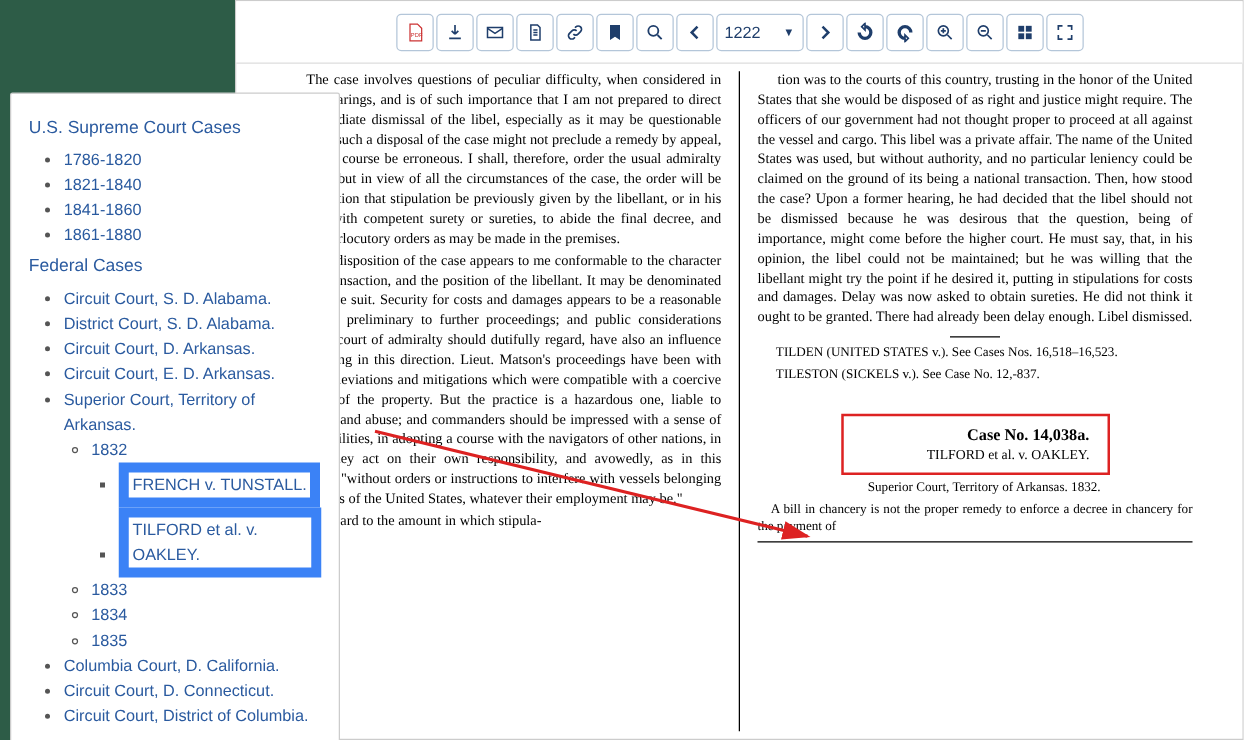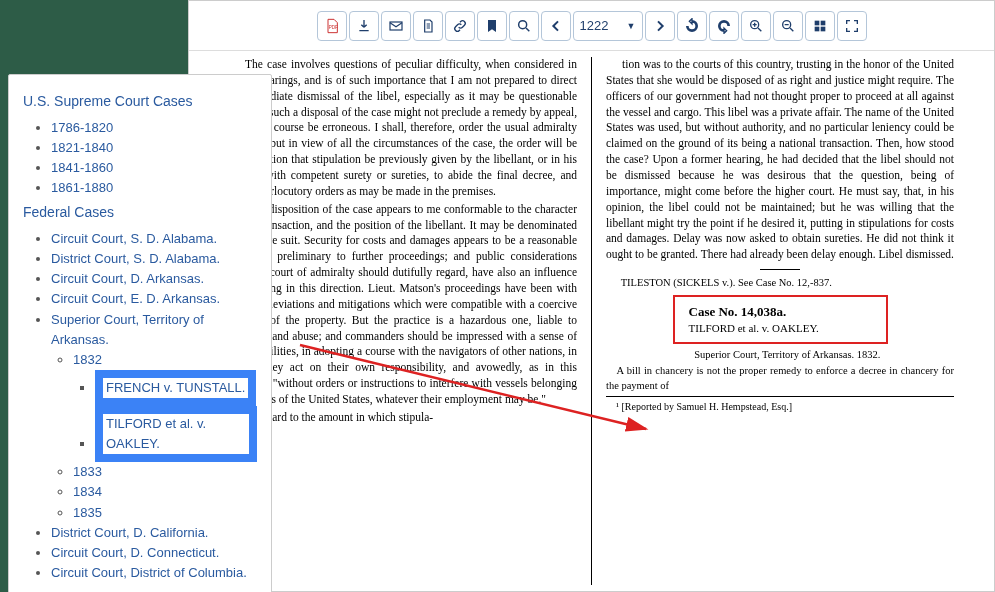--- a/index.html
+++ b/index.html
@@ -9,21 +9,21 @@
 .toolbar{height:50px;border-bottom:1px solid #ddd;display:flex;align-items:center;justify-content:center;gap:2px;padding:0 8px;background:#fff}
 .tbtn{width:30px;height:30px;border:1px solid #b4c6d9;border-radius:4px;display:flex;align-items:center;justify-content:center;background:#fff;cursor:pointer;color:#1f3e6b}
 .tbtn svg{width:16px;height:16px}
 .pagebox{height:30px;width:70px;border:1px solid #b4c6d9;border-radius:4px;background:#fff;color:#1f3e6b;padding:0 6px;font-size:13px;display:flex;align-items:center;justify-content:space-between}
 .pagebox span.caret{font-size:9px}
 .docarea{position:absolute;top:50px;left:0;right:0;bottom:0;overflow:hidden;display:flex;padding:6px 30px;font-family:Georgia,serif;color:#000}
 .col{flex:1;padding:0 10px;font-size:11.5px;line-height:1.38;text-align:justify}
 .col p{text-indent:1.4em;margin-bottom:2px}
 .sep{width:1px;background:#000;margin:0 4px}
 .smallrule{border:none;border-top:1.5px solid #000;width:40px;margin:6px auto}
-.casebox{border:2.5px solid #d22;padding:6px 14px;margin:4px auto 4px;width:215px;text-align:left}
+.casebox{border:2.5px solid #d22;padding:6px 14px;margin:24px auto 4px;width:215px;text-align:right}
 .casebox .cn{font-size:13px;font-weight:bold}
 .casebox .ct{font-size:11px}
 .casebox .cr{font-size:10px}
 .caseref{font-size:10.5px;text-indent:0;margin:2px 0}
 .centertxt{text-align:center;text-indent:0}
 .smallcaps{font-variant:small-caps}
 
 .nav{position:absolute;left:8px;top:74px;width:264px;background:#fff;border:1px solid #ccc;border-radius:2px;padding:12px 14px;z-index:10;font-size:13px;line-height:1.55}
 .nav h4{color:#2a5a9f;font-weight:normal;font-size:14px;margin:4px 0 5px}
 .nav ul{list-style:disc;padding-left:28px;color:#555}
@@ -137,29 +137,29 @@
   <div class="docarea">
     <div class="col">
       <p>The case involves questions of peculiar difficulty, when considered in all its bearings, and is of such importance that I am not prepared to direct an immediate dismissal of the libel, especially as it may be questionable whether such a disposal of the case might not preclude a remedy by appeal, if such a course be erroneous. I shall, therefore, order the usual admiralty process; but in view of all the circumstances of the case, the order will be on condition that stipulation be previously given by the libellant, or in his behalf, with competent surety or sureties, to abide the final decree, and such interlocutory orders as may be made in the premises.</p>
       <p>This disposition of the case appears to me conformable to the character of the transaction, and the position of the libellant. It may be denominated a tentative suit. Security for costs and damages appears to be a reasonable requisite, preliminary to further proceedings; and public considerations which a court of admiralty should dutifully regard, have also an influence in deciding in this direction. Lieut. Matson's proceedings have been with all the alleviations and mitigations which were compatible with a coercive custody of the property. But the practice is a hazardous one, liable to hardship and abuse; and commanders should be impressed with a sense of their liabilities, in adopting a course with the navigators of other nations, in which they act on their own responsibility, and avowedly, as in this instance, "without orders or instructions to interfere with vessels belonging to citizens of the United States, whatever their employment may be."</p>
       <p>In regard to the amount in which stipula-</p>
     </div>
     <div class="sep"></div>
     <div class="col">
       <p>tion was to the courts of this country, trusting in the honor of the United States that she would be disposed of as right and justice might require. The officers of our government had not thought proper to proceed at all against the vessel and cargo. This libel was a private affair. The name of the United States was used, but without authority, and no particular leniency could be claimed on the ground of its being a national transaction. Then, how stood the case? Upon a former hearing, he had decided that the libel should not be dismissed because he was desirous that the question, being of importance, might come before the higher court. He must say, that, in his opinion, the libel could not be maintained; but he was willing that the libellant might try the point if he desired it, putting in stipulations for costs and damages. Delay was now asked to obtain sureties. He did not think it ought to be granted. There had already been delay enough. Libel dismissed.</p>
       <hr class="smallrule">
+      <p class="caseref">TILDEN (UNITED STATES v.). See Cases Nos. 16,518–16,523.</p>
       <p class="caseref">TILESTON (SICKELS v.). See Case No. 12,-837.</p>
       <div class="casebox">
         <div class="cn">Case No. 14,038a.</div>
         <div class="ct">TILFORD et al. v. OAKLEY.</div>
       </div>
       <p class="centertxt" style="font-size:10.5px">Superior Court, Territory of Arkansas. 1832.</p>
       <p style="font-size:10.5px;text-indent:1em">A bill in chancery is not the proper remedy to enforce a decree in chancery for the payment of</p>
       <hr style="border:none;border-top:1px solid #000;margin:3px 0">
-      <p style="font-size:10px;text-indent:1em">¹ [Reported by Samuel H. Hempstead, Esq.]</p>
     </div>
   </div>
 </div>
 
 <div class="nav">
   <h4>U.S. Supreme Court Cases</h4>
   <ul>
     <li><a>1786-1820</a></li>
     <li><a>1821-1840</a></li>
     <li><a>1841-1860</a></li>
@@ -177,21 +177,21 @@
           <ul>
             <li><span class="redbox"><a class="strike">FRENCH v. TUNSTALL.</a></span></li>
             <li><span class="redbox"><a>TILFORD et al. v. OAKLEY.</a></span></li>
           </ul>
         </li>
         <li><a>1833</a></li>
         <li><a>1834</a></li>
         <li><a>1835</a></li>
       </ul>
     </li>
-    <li><a>District Court, D. California.</a></li>
+    <li><a>Columbia Court, D. California.</a></li>
     <li><a>Circuit Court, D. Connecticut.</a></li>
     <li><a>Circuit Court, District of Columbia.</a></li>
   </ul>
 </div>
 
 <svg class="arrow">
   <defs>
       <marker id="ah" markerWidth="10" markerHeight="10" refX="8" refY="3" orient="auto">
         <path d="M0,0 L9,3 L0,6 z" fill="#d22"></path>
       </marker>

